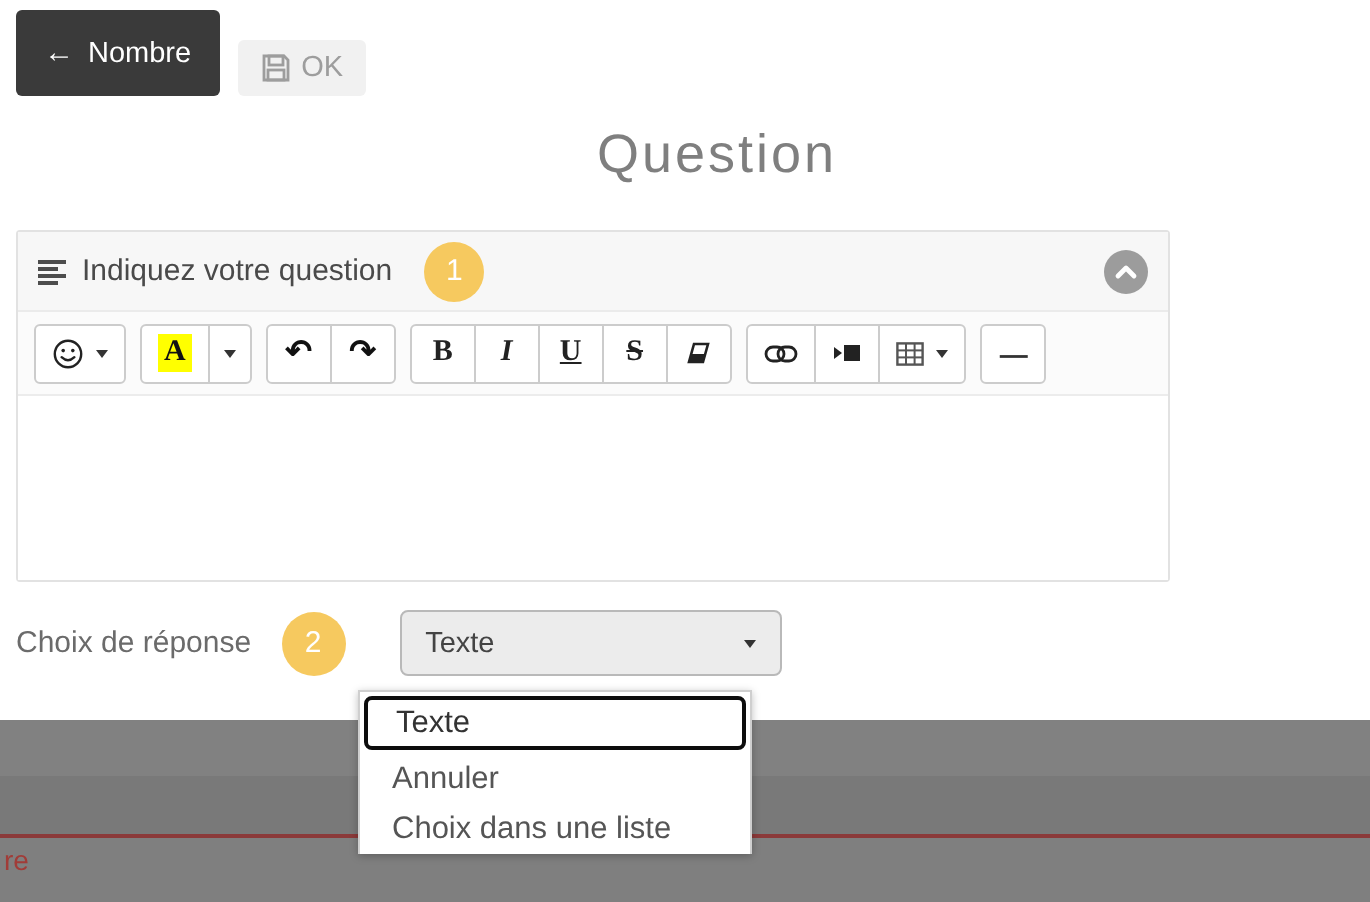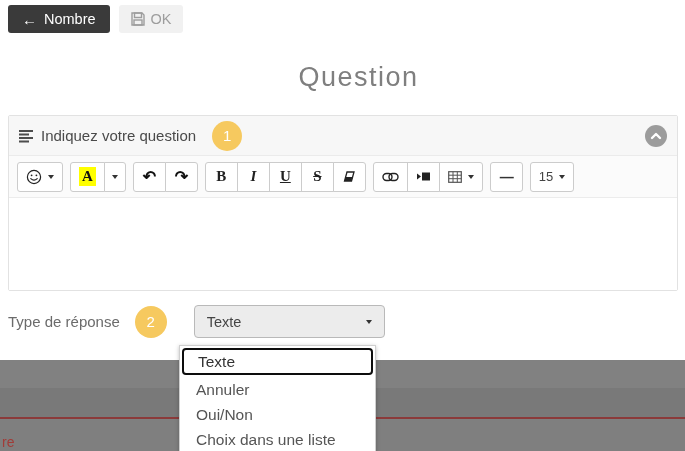--- a/index.html
+++ b/index.html
@@ -16,31 +16,32 @@
     background:#3a3a3a; color:#fff; border:none; border-radius:3px;
     padding:6px 14px; font-size:14.5px; cursor:pointer;
     font-family:"Liberation Sans", sans-serif;
   }
   .btn-cancel .arrow { font-size:15px; line-height:1; }
   .btn-ok {
     display:inline-flex; align-items:center; gap:5px;
     background:#f1f1f1; color:#9d9d9d; border:none; border-radius:3px;
     padding:6px 11px; font-size:14.5px; cursor:pointer;
     font-family:"Liberation Sans", sans-serif;
+    margin-top:15px;
   }
 
   
   .page-title {
     position:absolute; top:62px; left:0; right:0; text-align:center;
     font-size:27px; font-weight:400; letter-spacing:1.5px; color:#7f7f7f;margin-left:32px;
   }
 
   
   .panel {
-    position:absolute; top:115px; left:8px; width:670px; height:176px;
+    position:absolute; top:115px; left:8px; width:577px; height:176px;
     border:1px solid #e2e2e2; border-radius:2px; background:#fff;
   }
   .panel-header {
     height:40px; background:#f7f7f7; border-bottom:1px solid #ebebeb;
     display:flex; align-items:center; padding:0 10px;
   }
   .panel-header .hlabel { margin-left:7px; font-size:15px; color:#4a4a4a; }
   .badge {
     width:30px; height:30px; border-radius:50%; background:#f6c95f;
     color:#fff; font-size:15px; line-height:30px; text-align:center; flex:0 0 auto;
@@ -104,21 +105,21 @@
   .select-box .sel-val { font-size:14.5px; color:#444; }
   .select-box .caret { margin-left:auto; }
 
   
   .overlay { position:absolute; top:360px; left:0; right:0; bottom:0; z-index:1; }
   .ov-band1 { position:absolute; top:0; left:0; right:0; height:28px; background:#818181; }
   .ov-band2 { position:absolute; top:28px; left:0; right:0; height:29px; background:#797979; }
   .ov-line  { position:absolute; top:57px; left:0; right:0; height:1.5px; background:#8b3a3a; }
   .ov-band3 { position:absolute; top:58.5px; left:0; right:0; bottom:0; background:#7f7f7f; }
   .ov-text  {
-    position:absolute; top:62px; left:2px; color:#a13c38; font-size:14px; z-index:2;margin-top:12px;
+    position:absolute; top:62px; left:2px; color:#a13c38; font-size:14px; z-index:2;
   }
 
   
   .dropdown {
     position:absolute; top:345px; left:179px; width:197px; z-index:10;
     background:#fff; border:1px solid #cfcfcf; border-bottom:none;
     box-shadow:0 1px 4px rgba(0,0,0,.25); padding:2px 2px 0 2px;
   }
   .opt {
     height:25px; line-height:25px; padding-left:14px;
@@ -261,46 +262,39 @@
         <span class="caret"></span>
       </div>
     </div>
 
     <div class="bgroup">
       <div class="tbtn">
         <span class="hr-glyph">—</span>
       </div>
     </div>
 
-    <div class="bgroup">
-      <div class="tbtn">
-        <span class="fs-label">15</span>
-        <span class="caret"></span>
-      </div>
-    </div>
   </div>
 
   <div class="editor-area" contenteditable="true" style=""></div>
 </div>
 
 <div class="type-row">
-  <span class="type-label">Type de réponse</span>
+  <span class="type-label">Choix de réponse</span>
   <span class="badge b2">2</span>
   <div class="select-box">
     <span class="sel-val">Texte</span>
     <span class="caret"></span>
   </div>
 </div>
 
 <div class="overlay">
   <div class="ov-band1"></div>
   <div class="ov-band2"></div>
   <div class="ov-line"></div>
   <div class="ov-band3"></div>
   <div class="ov-text">re</div>
 </div>
 
 <div class="dropdown">
   <div class="opt focused">Texte</div>
   <div class="opt">Annuler</div>
-  <div class="opt">Oui/Non</div>
   <div class="opt">Choix dans une liste</div>
 </div>
 
 </body></html>

